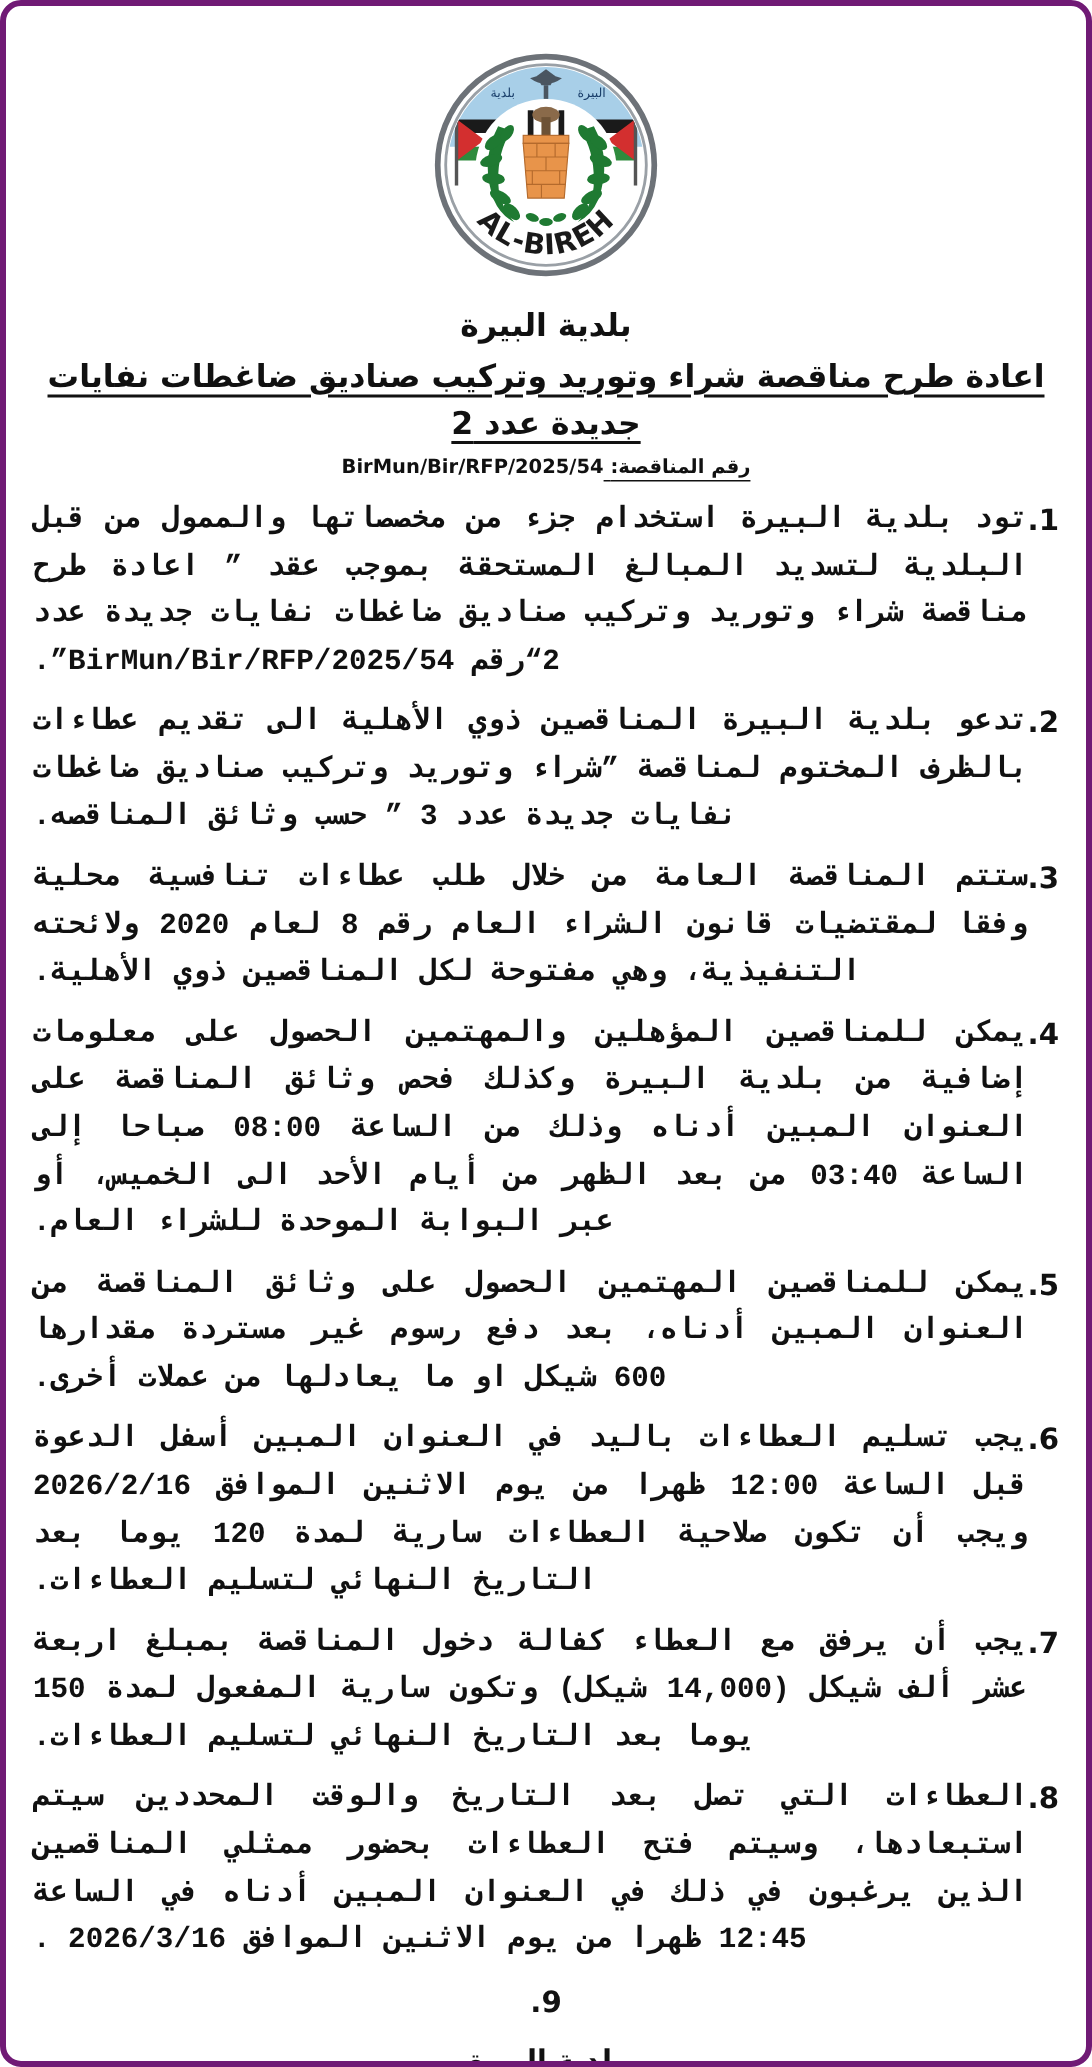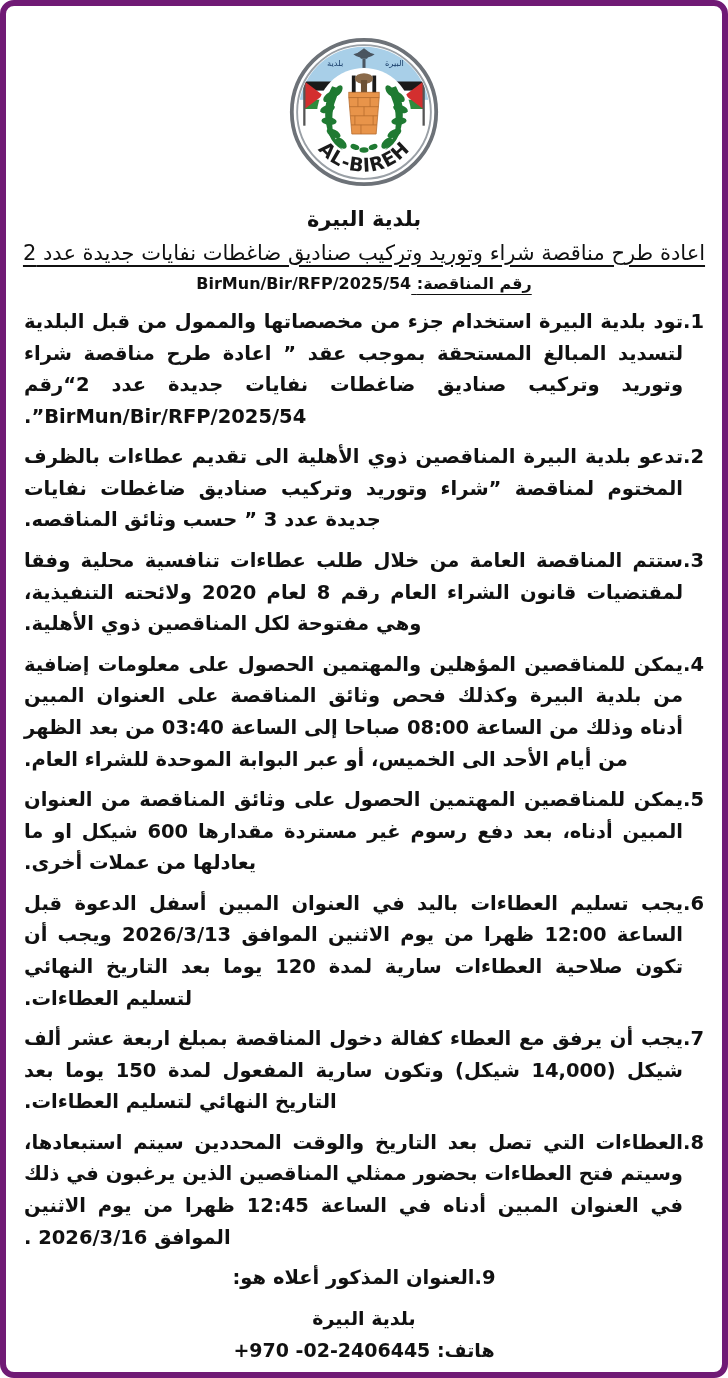--- a/index.html
+++ b/index.html
@@ -10,21 +10,21 @@
   }
   body {
     font-family: "DejaVu Sans", "Liberation Sans", sans-serif;
   }
   .page {
     position: relative;
     width: 728px;
     height: 1378px;
     box-sizing: border-box;
     background: #ffffff;
-    border: 6px solid #701a75;
+    border: 4px solid #701a75;
     border-radius: 14px;
     overflow: hidden;
     margin: 0 auto;
   }
   .inner {
     box-sizing: border-box;
     padding: 16px 16px 10px 16px;
     height: 100%;
   }
 
@@ -49,29 +49,29 @@
   }
   .org-name {
     font-size: 21px;
     font-weight: bold;
     color: #111;
     line-height: 1.5;
     margin-bottom: 2px;
   }
   .title-main {
     font-size: 21px;
-    font-weight: normal;
+    font-weight: bold;
     color: #111;
     line-height: 1.5;
     text-decoration: underline;
     text-underline-offset: 5px;
     margin-bottom: 3px;
   }
   .tender-no {
-    font-size: 16px;
+    font-size: 13px;
     font-weight: bold;
     color: #111;
     line-height: 1.5;
     text-decoration: underline;
     text-underline-offset: 5px;
     margin-bottom: 4px;
   }
   .tender-no .ltr {
     direction: ltr;
     unicode-bidi: embed;
@@ -98,20 +98,21 @@
   }
   .clause-num {
     flex: 0 0 auto;
     font-weight: bold;
     white-space: nowrap;
   }
   .clause-text {
     flex: 1 1 auto;
     text-align: justify;
     text-align-last: left;
+    font-family: Liberation Mono, monospace;
   }
   .clause.tight .clause-text { text-align-last: center; }
 
   
   .address-block {
     direction: rtl;
     text-align: center;
     font-size: 19px;
     font-weight: bold;
     color: #111;
@@ -257,36 +258,35 @@
         <span class="clause-text">يمكن للمناقصين المؤهلين والمهتمين الحصول على معلومات إضافية من بلدية البيرة وكذلك فحص وثائق المناقصة على العنوان المبين أدناه وذلك من الساعة 08:00 صباحا إلى الساعة 03:40 من بعد الظهر من أيام الأحد الى الخميس، أو عبر البوابة الموحدة للشراء العام.</span>
       </div>
 
       <div class="clause">
         <span class="clause-num">5.</span>
         <span class="clause-text">يمكن للمناقصين المهتمين الحصول على وثائق المناقصة من العنوان المبين أدناه، بعد دفع رسوم غير مستردة مقدارها 600 شيكل او ما يعادلها من عملات أخرى.</span>
       </div>
 
       <div class="clause">
         <span class="clause-num">6.</span>
-        <span class="clause-text">يجب تسليم العطاءات باليد في العنوان المبين أسفل الدعوة قبل الساعة 12:00 ظهرا من يوم  الاثنين الموافق 2026/3/13 ويجب أن تكون صلاحية العطاءات سارية لمدة 120 يوما بعد التاريخ النهائي لتسليم العطاءات.</span>
+        <span class="clause-text">يجب تسليم العطاءات باليد في العنوان المبين أسفل الدعوة قبل الساعة 12:00 ظهرا من يوم  الاثنين الموافق 2026/2/16 ويجب أن تكون صلاحية العطاءات سارية لمدة 120 يوما بعد التاريخ النهائي لتسليم العطاءات.</span>
       </div>
 
       <div class="clause">
         <span class="clause-num">7.</span>
         <span class="clause-text">يجب أن يرفق مع العطاء كفالة دخول المناقصة بمبلغ اربعة عشر ألف شيكل (14,000 شيكل) وتكون سارية المفعول لمدة 150 يوما بعد التاريخ النهائي لتسليم العطاءات.</span>
       </div>
 
       <div class="clause">
         <span class="clause-num">8.</span>
         <span class="clause-text">العطاءات التي تصل بعد التاريخ والوقت المحددين سيتم استبعادها، وسيتم فتح العطاءات بحضور ممثلي المناقصين الذين يرغبون في ذلك في العنوان المبين أدناه في الساعة 12:45 ظهرا من يوم الاثنين الموافق 2026/3/16 .</span>
       </div>
 
       <div class="clause tight" style="justify-content:center;">
         <span class="clause-num">9.</span>
-        <span class="clause-text" style="flex:0 1 auto;text-align-last:right;">العنوان المذكور أعلاه هو:</span>
       </div>
     </div>
 
     <div class="address-block">
       <div class="addr-line">بلدية البيرة</div>
       <div class="addr-line">
         <span>هاتف:</span>
         <span class="ltr">+970 -02-2406445</span>
       </div>
 

